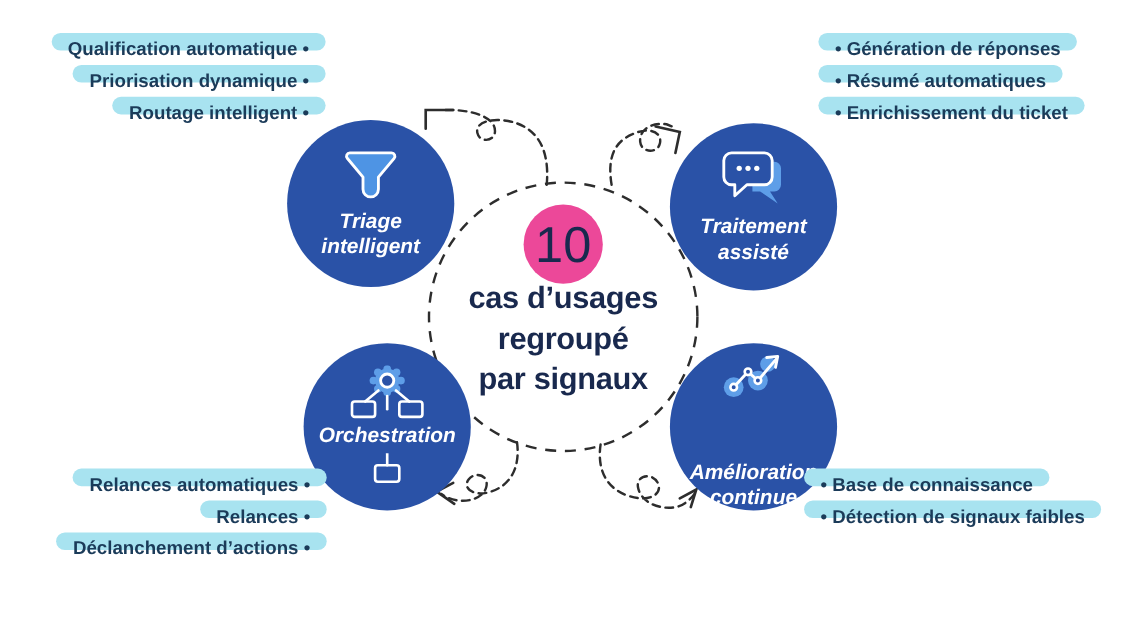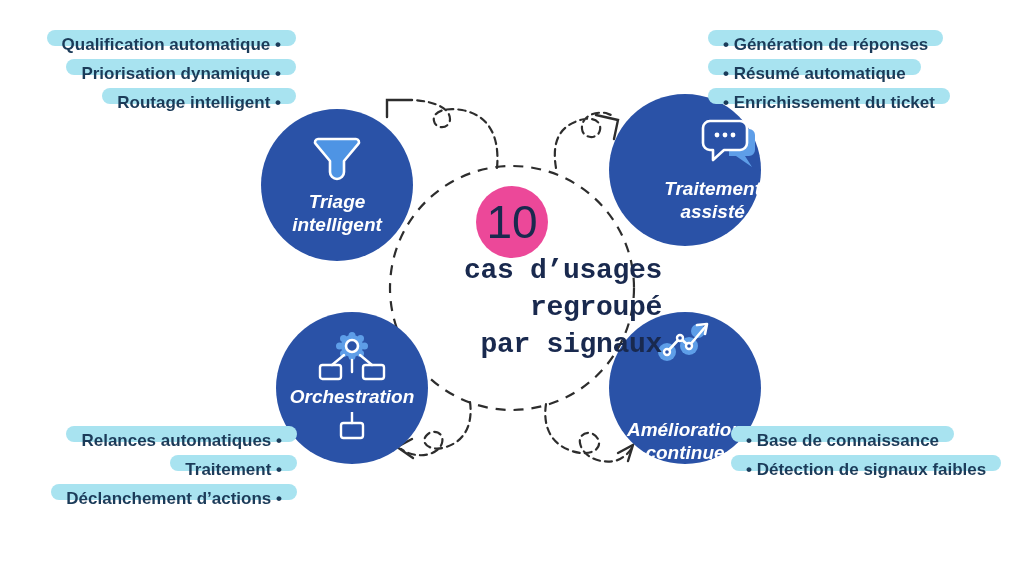--- a/index.html
+++ b/index.html
@@ -19,22 +19,22 @@
   
   .family-circle{position:absolute;width:152px;height:152px;border-radius:50%;background:#2A52A7;
         display:flex;flex-direction:column;align-items:center;justify-content:center;z-index:1;}
   .family-label{color:#ffffff;font-size:19px;font-weight:700;line-height:1.18;text-align:center;font-style:italic;}
   .icon{margin-bottom:7px;}
   .icon-bottom{margin-top:3px;}
   
   .center-badge{position:absolute;left:476px;top:186px;width:72px;height:72px;border-radius:50%;
         background:#ec4899;display:flex;align-items:center;justify-content:center;z-index:1;
         color:#19294E;font-size:46px;font-weight:400;}
-  .center-text{position:absolute;left:362px;top:252px;width:300px;text-align:right;z-index:1;
-        color:#19294E;font-size:28px;font-weight:700;line-height:1.33;letter-spacing:-0.3px;font-family:Liberation Mono, monospace;}
+  .center-text{position:absolute;left:362px;top:252px;width:300px;text-align:center;z-index:1;
+        color:#19294E;font-size:28px;font-weight:700;line-height:1.33;letter-spacing:-0.3px;}
 </style>
 </head>
 <body>
 
 <div class="stage">
 
   <svg class="overlay" width="1024" height="576" viewBox="0 0 1024 576">
     <circle class="dashcircle" cx="512" cy="288" r="122"></circle>
 
     <path class="dash" d="M497,168 C500,135 488,115 462,110 C444,107 432,112 434,121 C436,130 450,129 450,119 C450,108 434,101 412,100 L400,100"></path>
@@ -49,48 +49,48 @@
     <path class="dash" d="M546,404 C543,424 549,442 569,450 C590,458 603,449 598,439 C593,429 578,432 580,443 C582,455 597,464 615,461 C622,459 628,454 632,448"></path>
     <path class="tip" d="M618,453 L633,445 L628,461"></path>
   </svg>
 
   <div class="pill-group align-right" style="top:30px;right:728px;">
     <div class="pill">Qualification automatique •</div>
     <div class="pill">Priorisation dynamique •</div>
     <div class="pill">Routage intelligent •</div>
   </div>
 
-  <div class="pill-group align-left" style="top:30px;left:708px;justify-content:space-between;">
+  <div class="pill-group align-left" style="top:30px;left:744px;justify-content:space-between;">
     <div class="pill">• Génération de réponses</div>
-    <div class="pill">• Résumé automatique</div>
+    <div class="pill">• Résumé automatiques</div>
     <div class="pill">• Enrichissement du ticket</div>
   </div>
 
   <div class="pill-group align-right" style="top:426px;right:727px;">
     <div class="pill">Relances automatiques •</div>
-    <div class="pill">Traitement •</div>
+    <div class="pill">Relances •</div>
     <div class="pill">Déclanchement d’actions •</div>
   </div>
 
   <div class="pill-group align-left" style="top:426px;left:731px;">
     <div class="pill">• Base de connaissance</div>
     <div class="pill">• Détection de signaux faibles</div>
   </div>
 
   <div class="family-circle" style="left:261px;top:109px;">
     <svg class="icon" width="52" height="50" viewBox="0 0 52 50">
       <path d="M7,5 H45 a3,3 0 0 1 2.3,4.9 L33,27 v11 a7,7 0 0 1 -14,0 V27 L4.7,9.9 A3,3 0 0 1 7,5 Z" fill="#4E94E4" stroke="#ffffff" stroke-width="2.6" stroke-linejoin="round"></path>
     </svg>
     <div class="family-label">
       <div>Triage</div>
       <div>intelligent</div>
     </div>
   </div>
 
-  <div class="family-circle" style="left:609px;top:94px;align-items:flex-end;">
+  <div class="family-circle" style="left:609px;top:112px;">
     <svg class="icon" width="62" height="54" viewBox="0 0 62 54">
       <path d="M30,12 h20 a6,6 0 0 1 6,6 v15 a6,6 0 0 1 -6,6 h-4 l7,11 -16,-11 h-7 z" fill="#5E9EE8"></path>
       <path d="M11,4 h30 a7,7 0 0 1 7,7 v15 a7,7 0 0 1 -7,7 H25 l-11,10 v-10 h-3 a7,7 0 0 1 -7,-7 V11 a7,7 0 0 1 7,-7 Z" fill="#2A52A7" stroke="#ffffff" stroke-width="2.6" stroke-linejoin="round"></path>
       <circle cx="18" cy="18" r="2.4" fill="#ffffff"></circle>
       <circle cx="26" cy="18" r="2.4" fill="#ffffff"></circle>
       <circle cx="34" cy="18" r="2.4" fill="#ffffff"></circle>
     </svg>
     <div class="family-label">
       <div>Traitement</div>
       <div>assisté</div>

